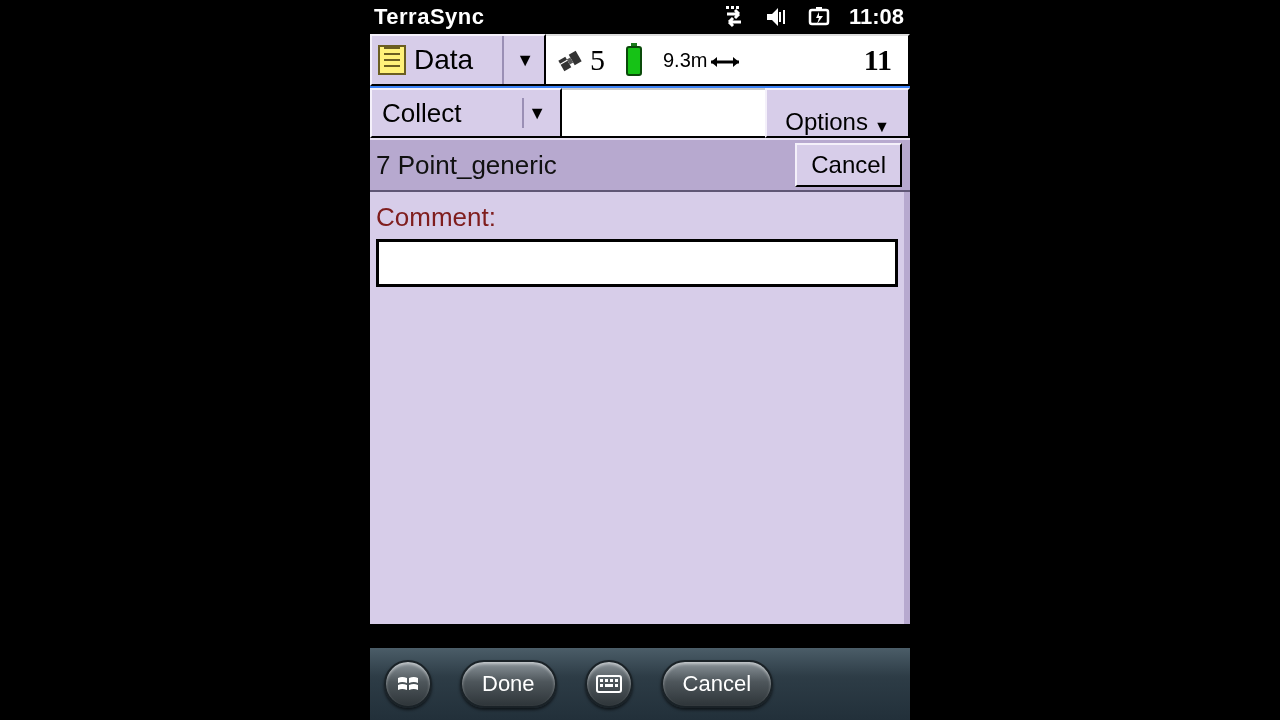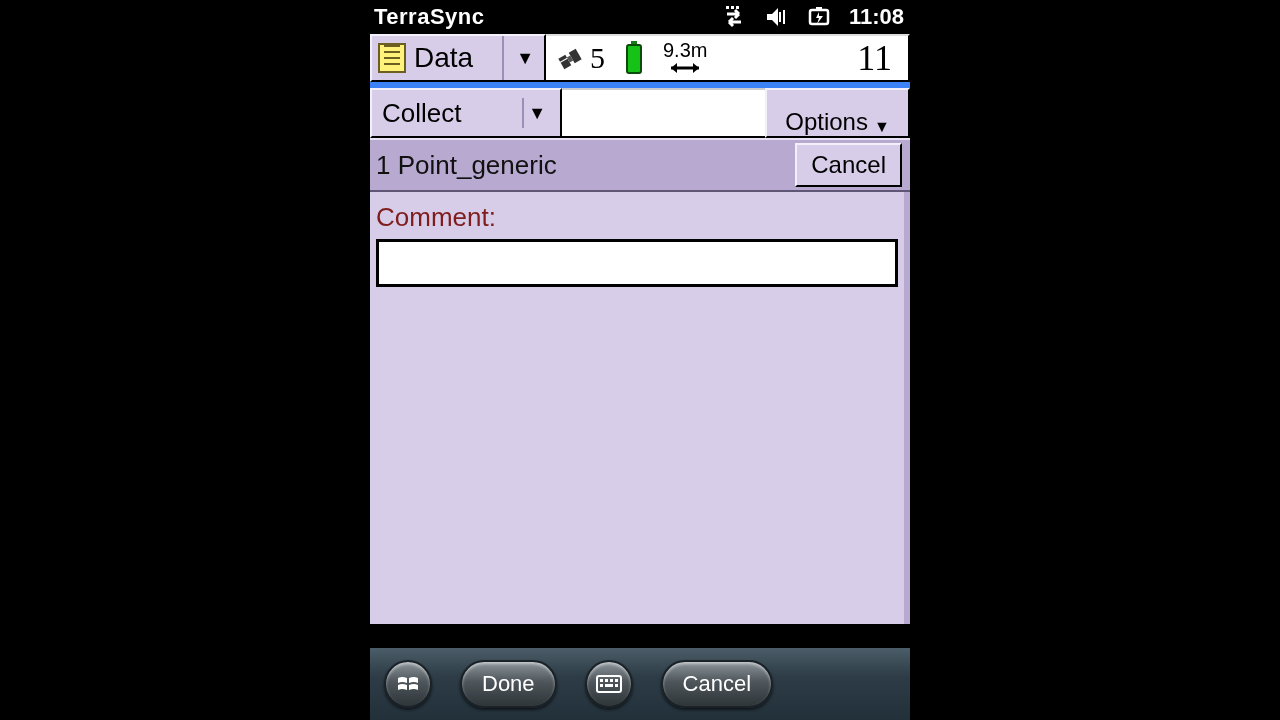--- a/index.html
+++ b/index.html
@@ -26,21 +26,21 @@
     gap: 18px;
   }
   .statusbar .title { flex: 0 0 auto; font-weight: bold; letter-spacing: .5px; }
   .statusbar .sp { flex: 1 1 auto; }
   .statusicon { display: inline-flex; align-items: center; justify-content: center; }
   .clock { font-weight: bold; font-size: 22px; padding-right: 2px; }
   
   .toolbar {
     display: flex;
     height: 54px;
-    border-bottom: 6px solid #3b82f6;
+    border-bottom: 2px solid #3b82f6;
   }
   .data-btn {
     width: 176px;
     display: flex;
     align-items: center;
     padding: 0 6px;
     gap: 8px;
     background: #d7cde9;
     border: 2px solid #000;
     border-top-color: #f4f0fa;
@@ -63,23 +63,23 @@
     display: flex;
     align-items: center;
     padding: 0 8px;
     gap: 18px;
     border: 2px solid #000;
     border-left: none;
     border-top-color: #ddd;
   }
   .sat-wrap { display:flex; align-items:flex-end; gap:4px; }
   .sat-count { font-size: 30px; font-family: Georgia, serif; }
-  .acc-wrap { display:flex; flex-direction:column; align-items:center; line-height:1; }
+  .acc-wrap { display:flex; flex-direction:row; align-items:flex-end; line-height:1; }
   .acc-val { font-size: 20px; }
-  .log-count { font-size: 36px; font-family: Georgia, serif; margin-left: auto; padding-right: 8px;}
+  .log-count { font-size: 30px; font-family: Georgia, serif; margin-left: auto; padding-right: 8px; font-weight: bold;}
   
   .toolbar2 {
     display: flex;
     height: 50px;
   }
   .collect-btn {
     width: 192px;
     display:flex; align-items:center; padding: 8px 10px;
     background: #d7cde9;
     border: 2px solid #000;
@@ -241,21 +241,21 @@
       <span class="arrow">▼</span>
     </div>
     <div class="midgap"></div>
     <div class="options-btn">
       <span>Options</span>
       <span style="font-size:16px;">▼</span>
     </div>
   </div>
 
   <div class="feature-row">
-    <span class="ftitle">1 Point_generic</span>
+    <span class="ftitle">7 Point_generic</span>
     <div class="cancel-btn">
       <span>Cancel</span>
     </div>
   </div>
 
   <div class="formbody">
     <div class="lbl">Comment:</div>
     <input class="comment-input" type="text" value="" style="">
   </div>
 

